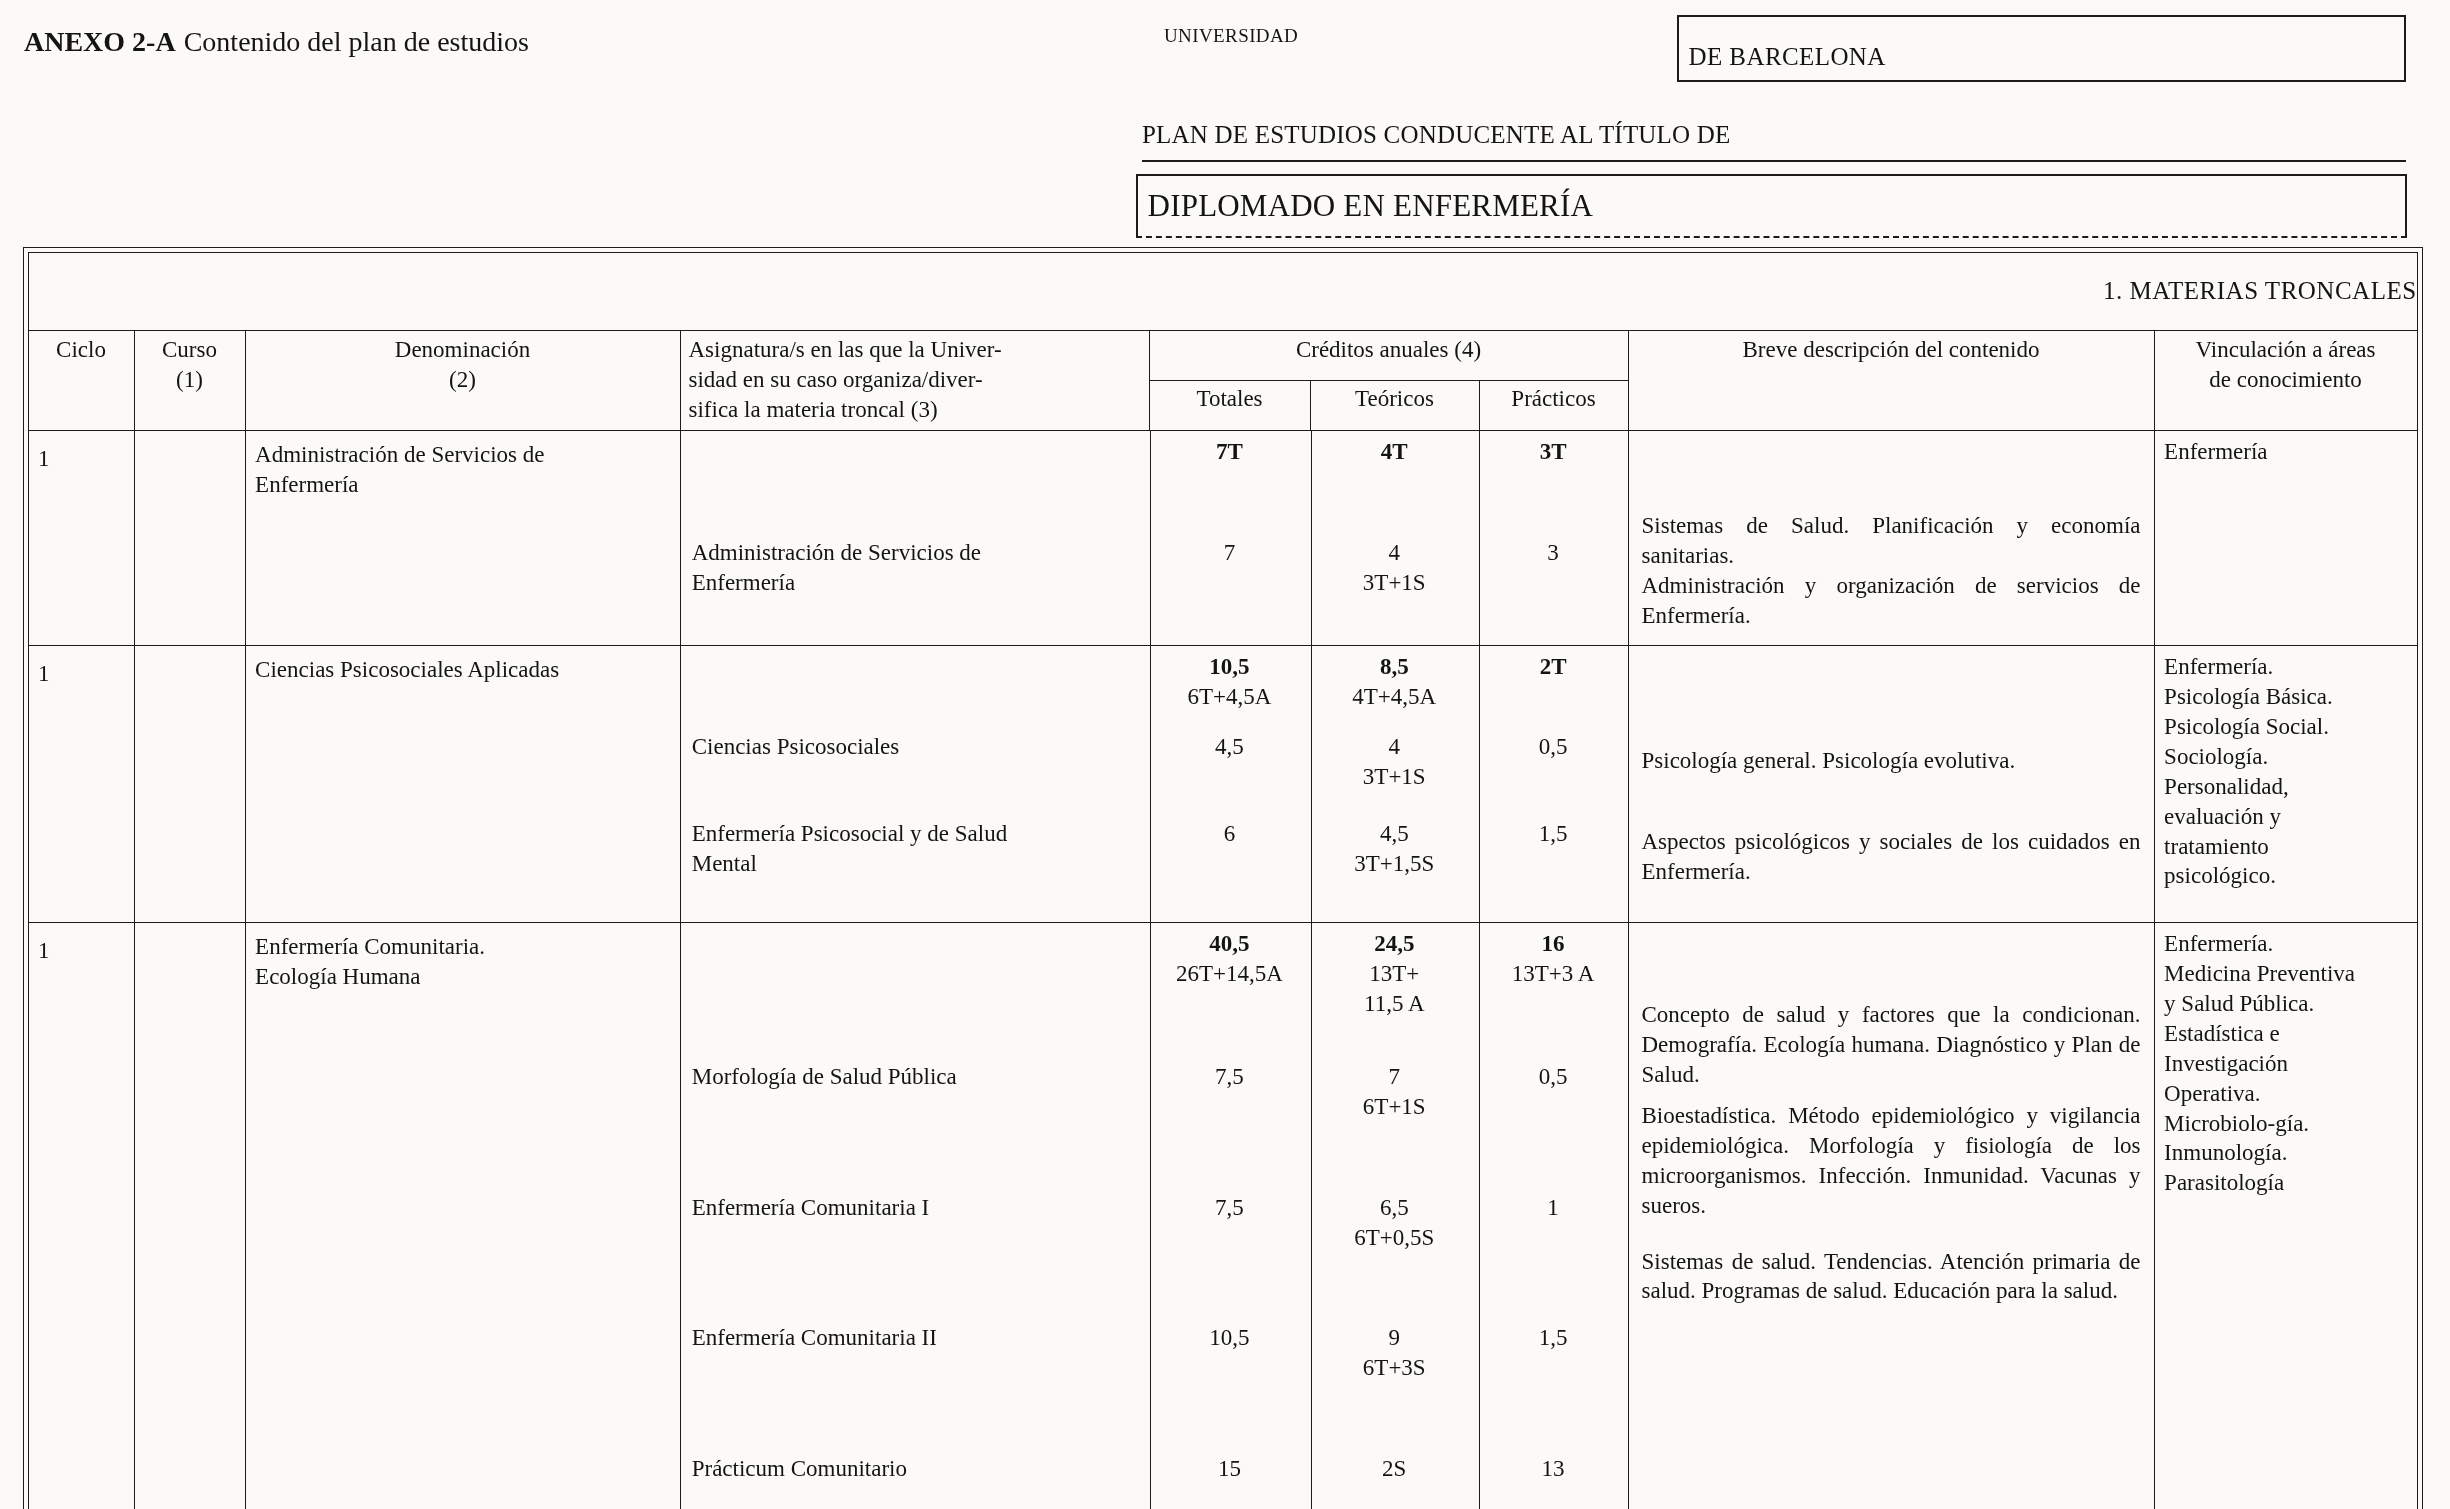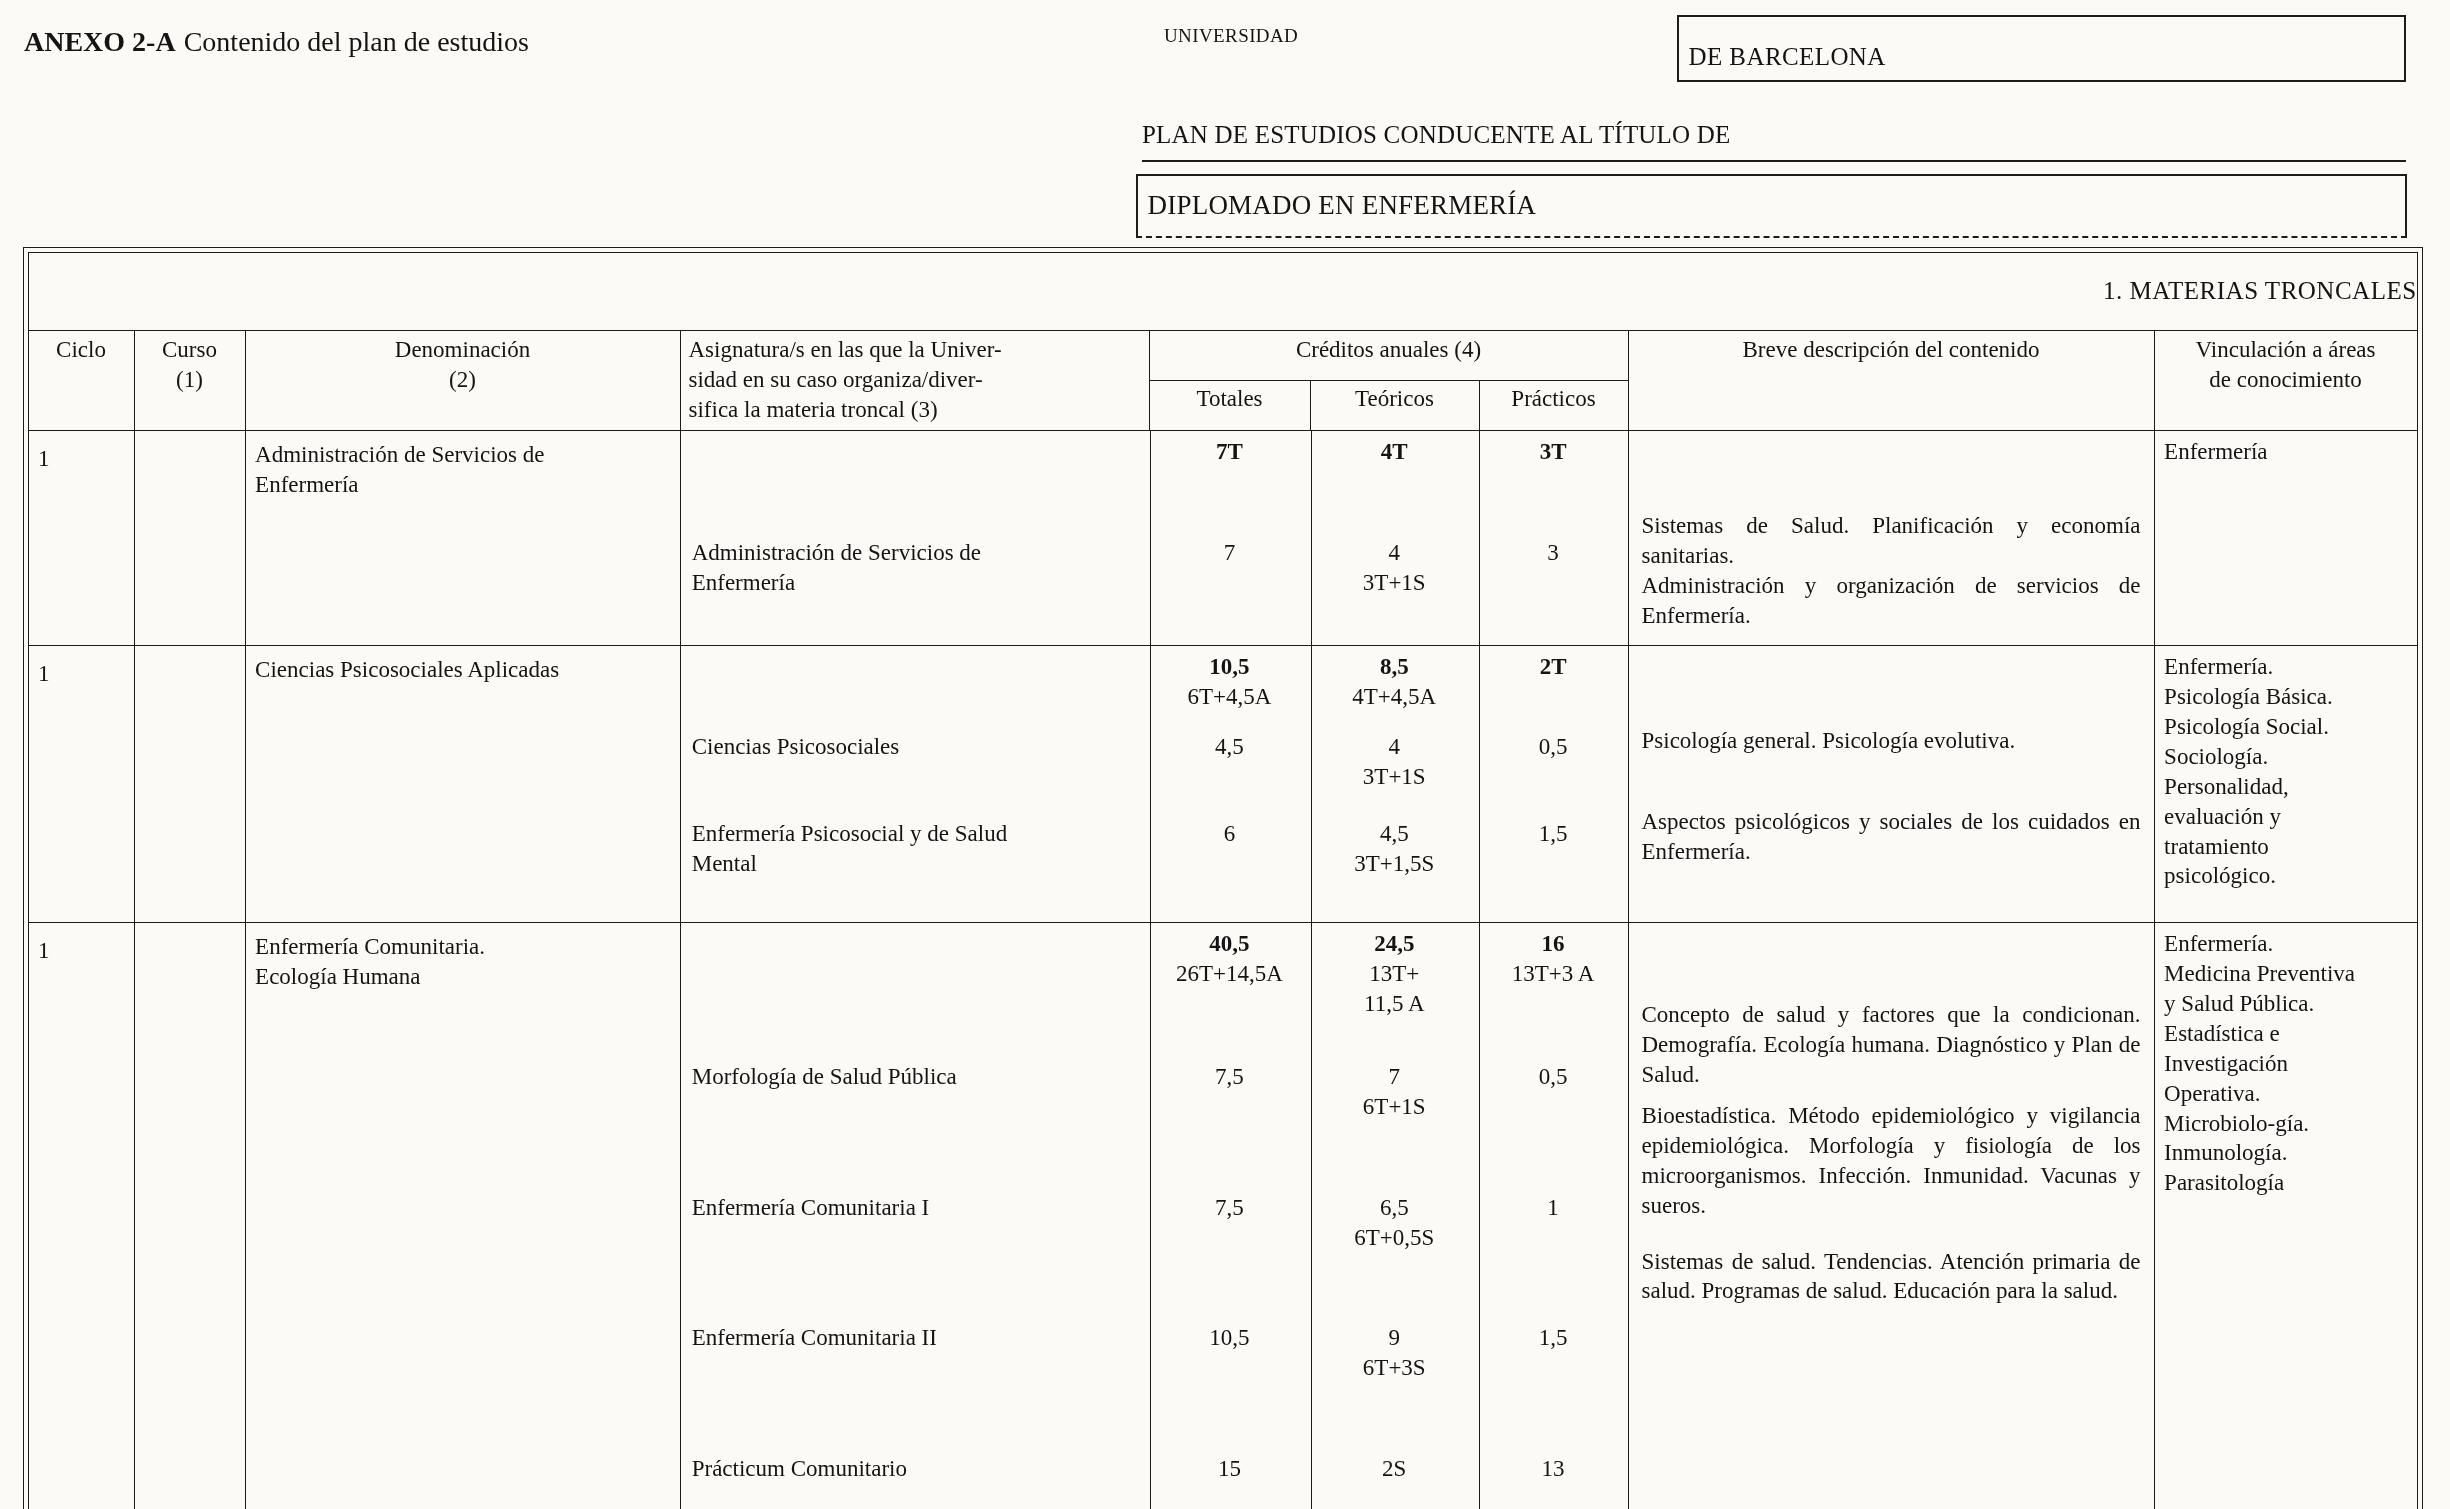--- a/index.html
+++ b/index.html
@@ -23,21 +23,21 @@
     border:2.4px solid #1c1c1c;display:flex;align-items:flex-end;
     padding:3.2px 9.6px 6.4px 9.6px;font-size:25px;letter-spacing:0.4px;
   }
   .plan-label{
     position:absolute;left:1142px;top:119px;width:1264px;
     border-bottom:2.4px solid #1c1c1c;padding-bottom:8px;font-size:25px;letter-spacing:0.2px;
   }
   .degree-box{
     position:absolute;left:1136px;top:174px;width:1271px;height:64px;
     border:2.4px solid #1c1c1c;border-bottom-style:dashed;
-    display:flex;align-items:center;padding:0 9.6px;font-size:27px;letter-spacing:0.2px;
+    display:flex;align-items:center;padding:0 9.6px;font-size:31px;letter-spacing:0.2px;
   }
 
   
   .table-wrap{
     margin-left:22.5px;display:inline-block;
     border:1.6px solid #1c1c1c;padding:4px;
   }
   table{border-collapse:collapse;table-layout:fixed;width:2387px}
   th,td{border:1.6px solid #1c1c1c;vertical-align:top;font-weight:normal}
   th{text-align:center;padding:4.8px 6.4px;white-space:pre-line}
@@ -66,21 +66,21 @@
   tr.r2 .lg.s1{margin-top:20px}
   tr.r2 .lg.s2{margin-top:27px}
   tr.r3 .lg.s1{margin-top:43px}
   tr.r3 .lg.s2{margin-top:71px}
   tr.r3 .lg.s3{margin-top:71px}
   tr.r3 .lg.s4{margin-top:71px}
 
   td.td-desc{padding:6.4px 13px;text-align:justify}
   td.td-desc p{margin:0}
   tr.r1 td.td-desc .d1{margin-top:74px}
-  tr.r2 td.td-desc .d1{margin-top:74px}
+  tr.r2 td.td-desc .d1{margin-top:94px}
   tr.r2 td.td-desc .d2{margin-top:51px}
   tr.r3 td.td-desc .d1{margin-top:71px}
   tr.r3 td.td-desc .d2{margin-top:11.2px}
   tr.r3 td.td-desc .d3{margin-top:26px}
 
   td.td-vinc{padding:6.4px 9.6px;white-space:pre-line}
 </style>
 </head>
 <body>
 

